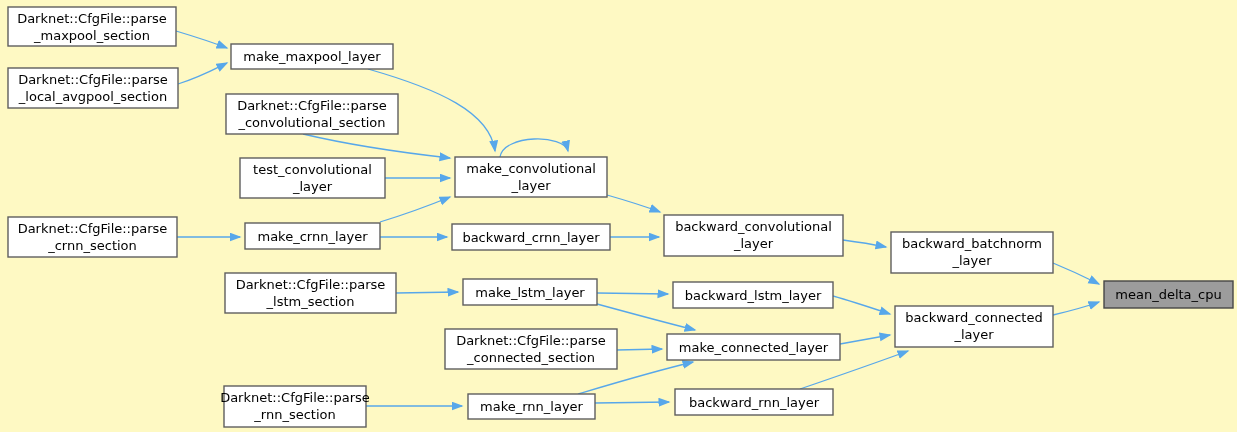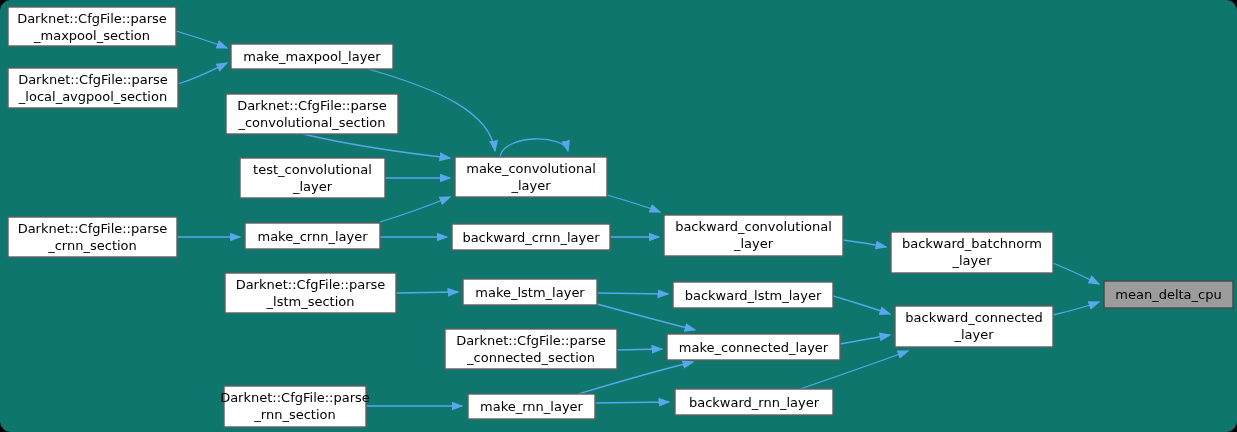--- a/index.html
+++ b/index.html
@@ -4,23 +4,22 @@
 <style>
   html, body {
     margin: 0;
     padding: 0;
     background: #000000;
   }
   .stage {
     position: relative;
     width: 1237px;
     height: 432px;
-    background: #0f766e;
+    background: #fef9c3;
     overflow: hidden;
-    border-radius: 11px;
   }
   svg {
     display: block;
     font-family: "DejaVu Sans", "Liberation Sans", sans-serif;
   }
   .edge {
     fill: none;
     stroke-width: 1.3px;
   }
   .node-rect {

